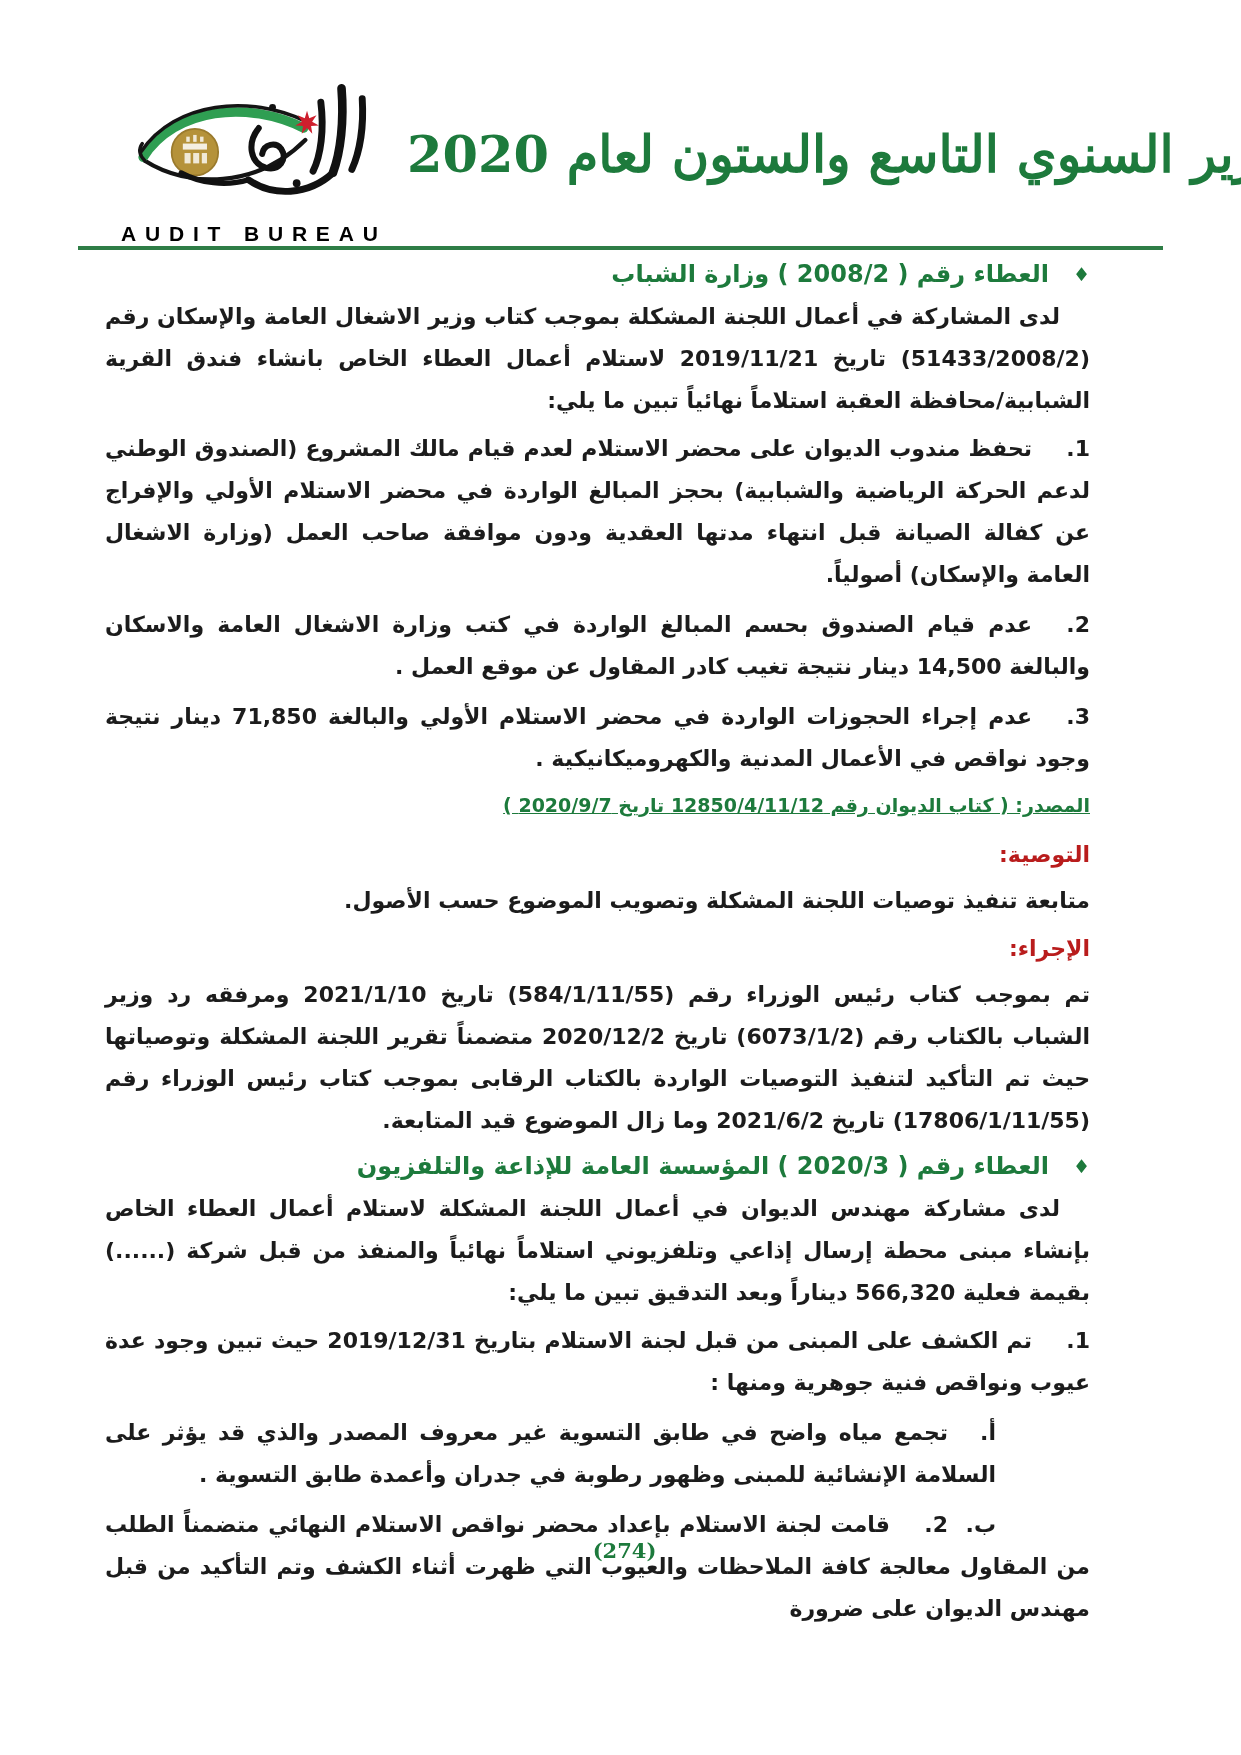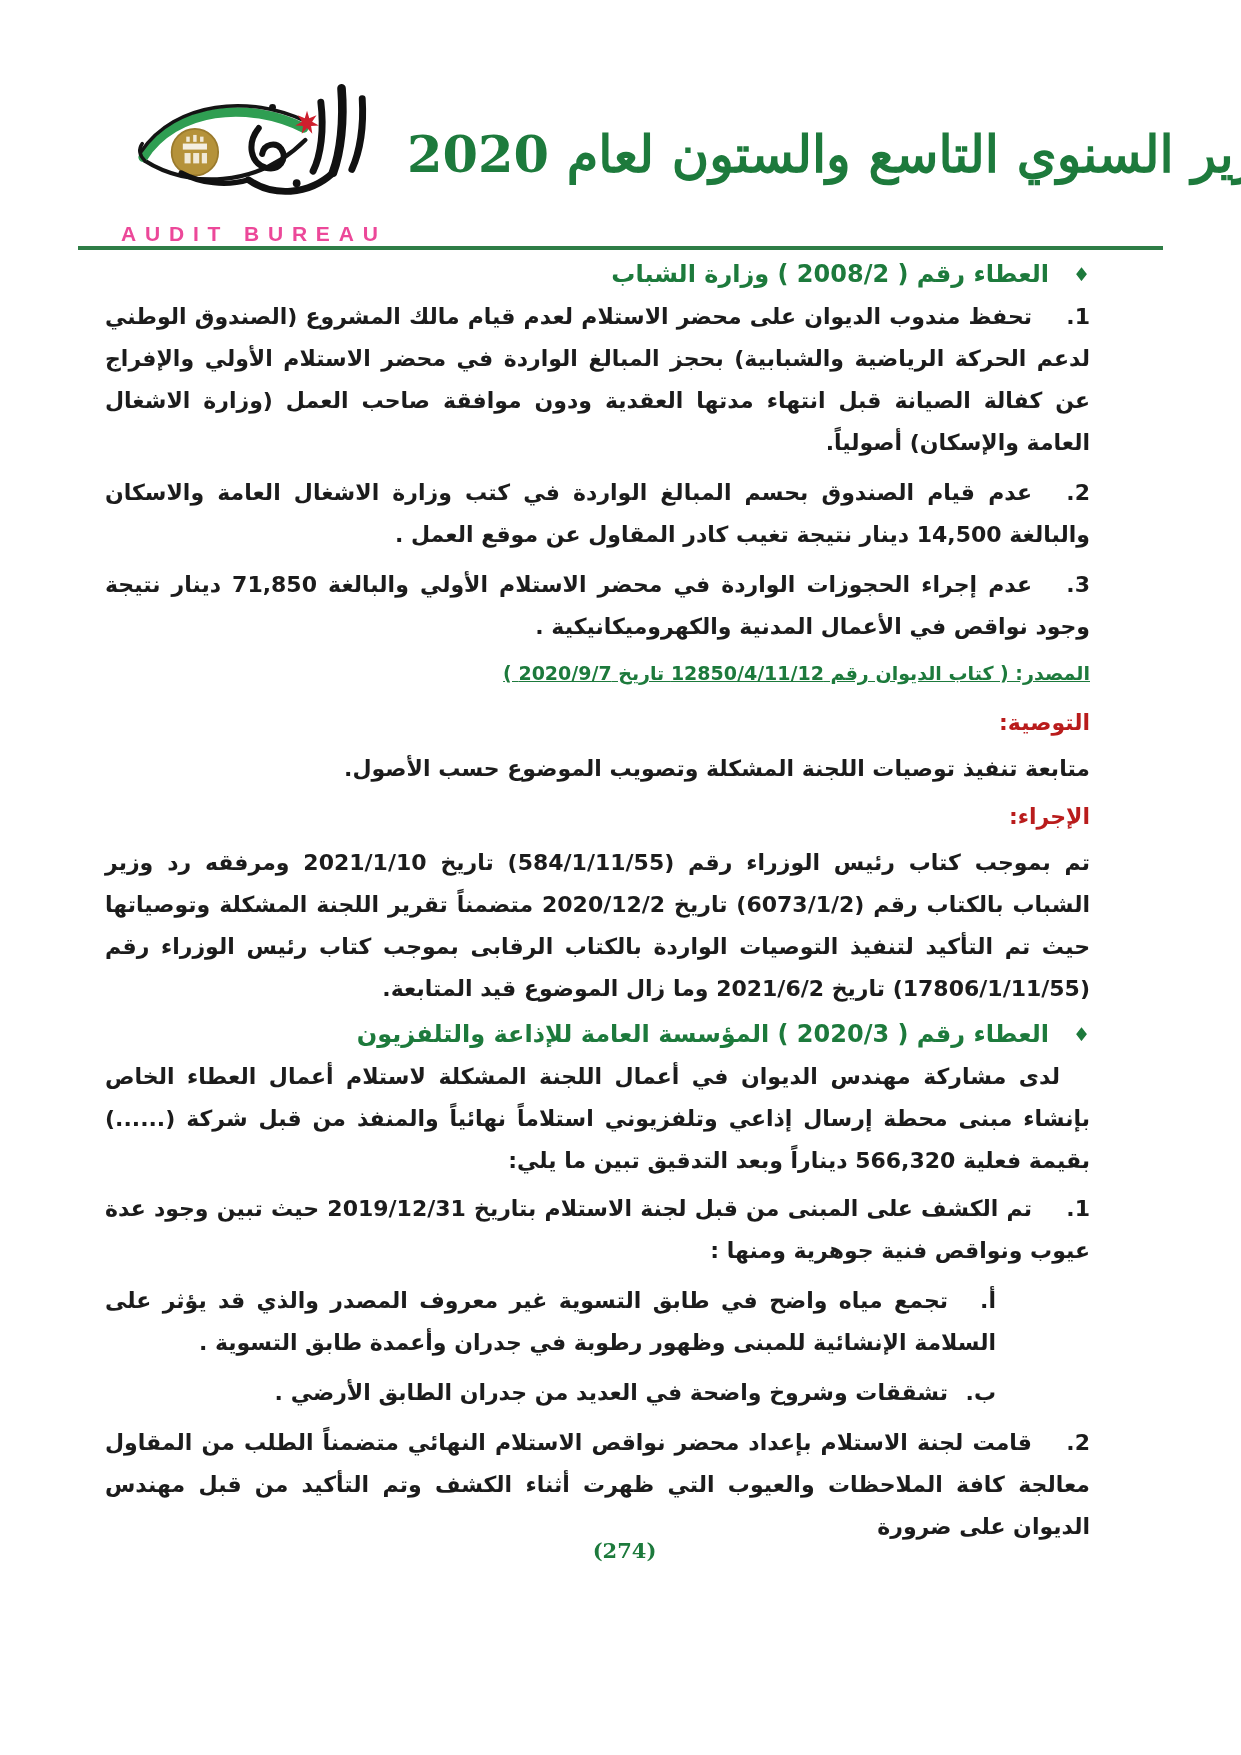--- a/index.html
+++ b/index.html
@@ -9,21 +9,21 @@
     position:relative; width:1241px; height:1755px; margin:0 auto;
     background:#ffffff; overflow:hidden;
     padding:78px 151px 0 105px;
     color:#1c1c1c;
   }
   
   .hdr { display:flex; align-items:flex-start; justify-content:space-between; height:160px; }
   .logo-wrap { margin-left:2px; width:310px; }
   .logo-en {
     font-family:"Liberation Sans",sans-serif; font-size:21px; font-weight:700;
-    letter-spacing:0.42em; color:#ec4899; margin-top:2px; padding-left:14px; white-space:nowrap;
+    letter-spacing:0.42em; color:#000000; margin-top:2px; padding-left:14px; white-space:nowrap;
   }
   .report-title {
     direction:rtl; margin-top:46px; text-align:left;
     font-size:51px; font-weight:700; color:#1d7a3c; white-space:nowrap;
     font-family:"DejaVu Serif","Liberation Serif",serif;
   }
   .hrule { height:4px; background:#2e7d46; margin:8px -73px 4px -27px; }
   
   main { direction:rtl; }
   p, .item { font-size:22px; line-height:42px; font-weight:700; text-align:justify; }
@@ -95,20 +95,21 @@
 
   <div class="hrule"></div>
 
   <main>
 
     <div class="sec-heading">
       <span class="diamond">♦</span>
       <span>العطاء رقم ( 2008/2 ) وزارة الشباب</span>
     </div>
 
+    <p class="intro indent">لدى المشاركة في أعمال اللجنة المشكلة بموجب كتاب وزير الاشغال العامة والإسكان رقم (51433/2008/2) تاريخ 2019/11/21 لاستلام أعمال العطاء الخاص بانشاء فندق القرية الشبابية/محافظة العقبة استلاماً نهائياً تبين ما يلي:</p>
 
     <div class="list">
       <div class="item">
         <span class="marker">1.</span><span>تحفظ مندوب الديوان على محضر الاستلام لعدم قيام مالك المشروع (الصندوق الوطني لدعم الحركة الرياضية والشبابية) بحجز المبالغ الواردة في محضر الاستلام الأولي والإفراج عن كفالة الصيانة قبل انتهاء مدتها العقدية ودون موافقة صاحب العمل (وزارة الاشغال العامة والإسكان) أصولياً.</span>
       </div>
       <div class="item">
         <span class="marker">2.</span><span>عدم قيام الصندوق بحسم المبالغ الواردة في كتب وزارة الاشغال العامة والاسكان والبالغة 14,500 دينار نتيجة تغيب كادر المقاول عن موقع العمل .</span>
       </div>
       <div class="item">
         <span class="marker">3.</span><span>عدم إجراء الحجوزات الواردة في محضر الاستلام الأولي والبالغة 71,850 دينار نتيجة وجود نواقص في الأعمال المدنية والكهروميكانيكية .</span>
@@ -131,21 +132,21 @@
     <p class="intro indent">لدى مشاركة مهندس الديوان في أعمال اللجنة المشكلة لاستلام أعمال العطاء الخاص بإنشاء مبنى محطة إرسال إذاعي وتلفزيوني استلاماً نهائياً والمنفذ من قبل شركة (......) بقيمة فعلية 566,320 ديناراً وبعد التدقيق تبين ما يلي:</p>
 
     <div class="list">
       <div class="item">
         <span class="marker">1.</span><span>تم الكشف على المبنى من قبل لجنة الاستلام بتاريخ 2019/12/31 حيث تبين وجود عدة عيوب ونواقص فنية جوهرية ومنها :</span>
       </div>
       <div class="item sub">
         <span class="marker">أ.</span><span>تجمع مياه واضح في طابق التسوية غير معروف المصدر والذي قد يؤثر على السلامة الإنشائية للمبنى وظهور رطوبة في جدران وأعمدة طابق التسوية .</span>
       </div>
       <div class="item sub">
-        <span class="marker">ب.</span><span>تشققات وشروخ واضحة في العديد من جدران الطابق الأرضي .</span>
+        <span class="marker">ب.</span>
       </div>
       <div class="item">
         <span class="marker">2.</span><span>قامت لجنة الاستلام بإعداد محضر نواقص الاستلام النهائي متضمناً الطلب من المقاول معالجة كافة الملاحظات والعيوب التي ظهرت أثناء الكشف وتم التأكيد من قبل مهندس الديوان على ضرورة</span>
       </div>
     </div>
 
   </main>
 
   <div class="footer">(274)</div>
 

